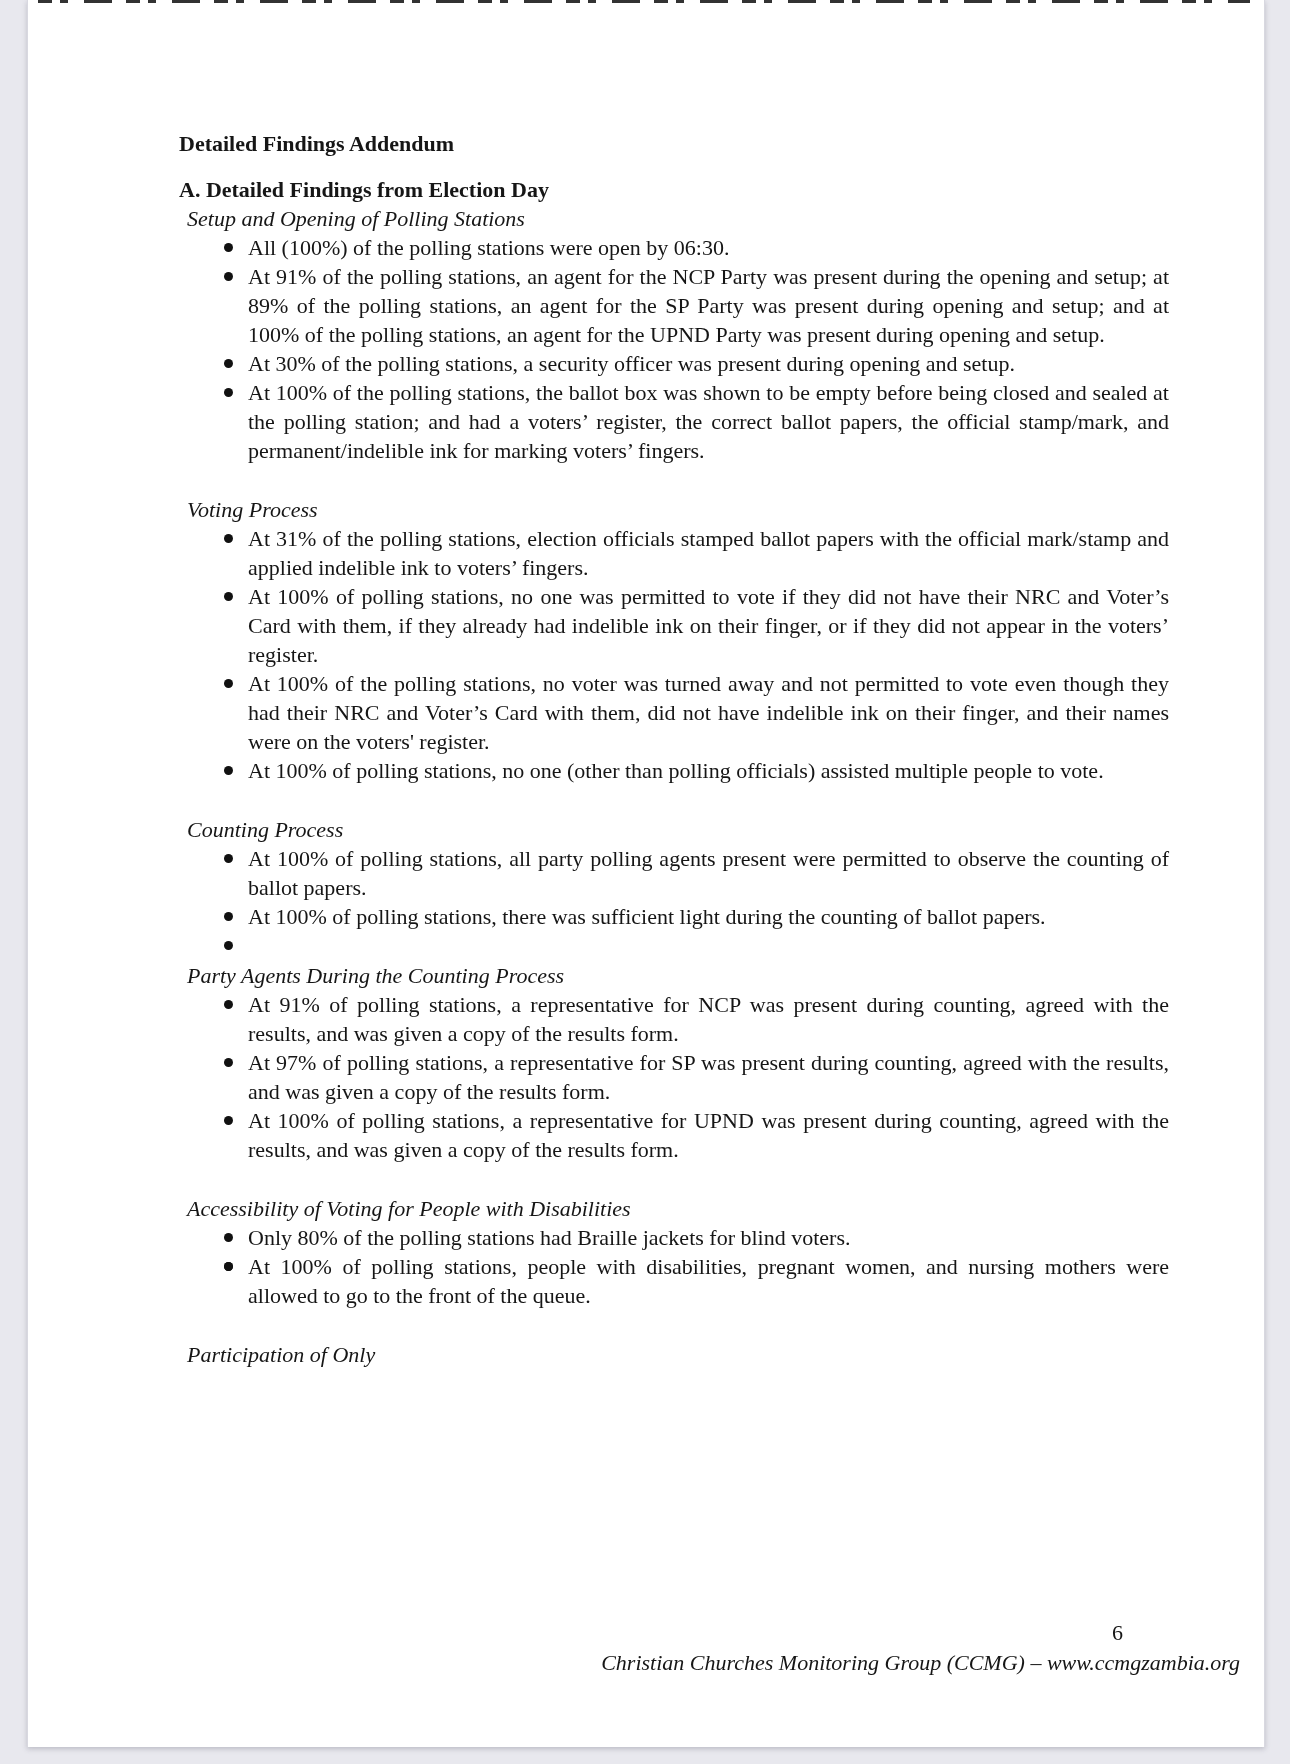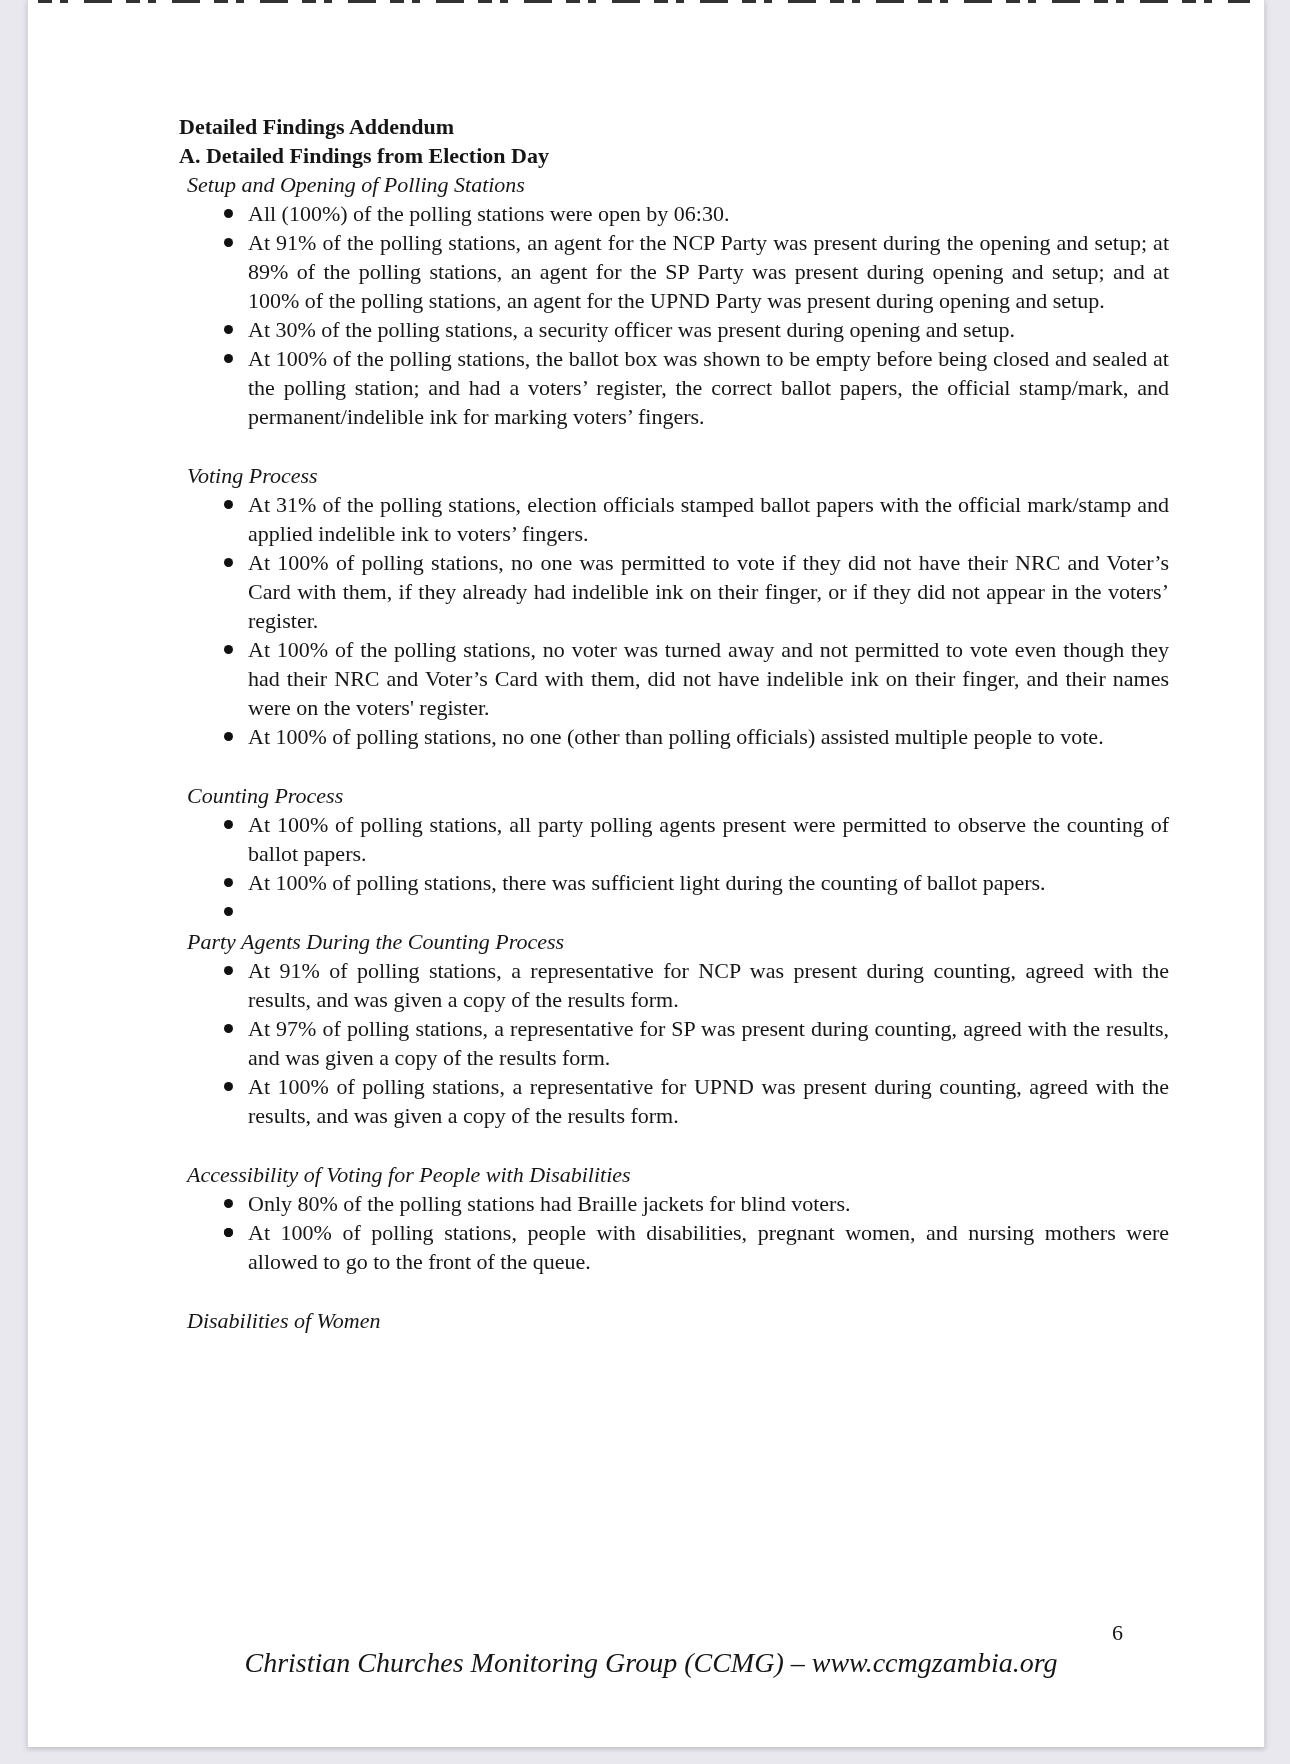--- a/index.html
+++ b/index.html
@@ -28,21 +28,21 @@
         #1c1c1c 0 14px, transparent 14px 22px,
         #1c1c1c 22px 30px, transparent 30px 46px,
         #1c1c1c 46px 74px, transparent 74px 88px);
     opacity: 0.9;
   }
   .content {
     position: absolute;
     left: 151px; top: 112px; width: 990px;
     font-size: 22px; line-height: 29px;
   }
-  .doc-title { font-weight: bold; }
+  .doc-title { font-weight: bold; margin-top: 17px; }
   .section-heading { font-style: italic; font-weight: normal; margin-left: 8px; }
   .section-heading.gap { margin-top: 30px; }
   ul.bullets { margin: 0; padding: 0; list-style: none; }
   ul.bullets li {
     position: relative;
     padding-left: 69px;
     text-align: justify;
     text-align-last: left;
   }
   ul.bullets .dot {
@@ -54,23 +54,23 @@
   }
   .page-number {
     position: absolute;
     left: 1000px; top: 1618px; width: 95px;
     text-align: right;
     font-size: 22px; line-height: 29px;
   }
   .footer-line {
     position: absolute;
     left: 0; top: 1648px; width: 1212px;
-    text-align: center;
+    text-align: right;
     font-style: italic;
-    font-size: 28px; line-height: 29px; margin-left: 17px;
+    font-size: 22px; line-height: 29px;
   }
 </style>
 </head>
 <body>
 
 <div class="page">
   <div class="top-artifact"></div>
 
   <div class="content">
     <div class="doc-title">Detailed Findings Addendum</div>
@@ -106,18 +106,18 @@
       <li><span class="dot"></span><span>At 100% of polling stations, a representative for UPND was present during counting, agreed with the results, and was given a copy of the results form.</span></li>
     </ul>
 
     <div class="section-heading gap">Accessibility of Voting for People with Disabilities</div>
     <ul class="bullets">
       <li><span class="dot"></span><span>Only 80% of the polling stations had Braille jackets for blind voters.</span></li>
       <li><span class="dot"></span></li>
       <li><span class="dot"></span><span>At 100% of polling stations, people with disabilities, pregnant women, and nursing mothers were allowed to go to the front of the queue.</span></li>
     </ul>
 
-    <div class="section-heading gap">Disabilities of Women</div>
+    <div class="section-heading gap">Participation of Only</div>
   </div>
 
   <div class="page-number">6</div>
   <div class="footer-line">Christian Churches Monitoring Group (CCMG) – www.ccmgzambia.org</div>
 </div>
 
 </body></html>

